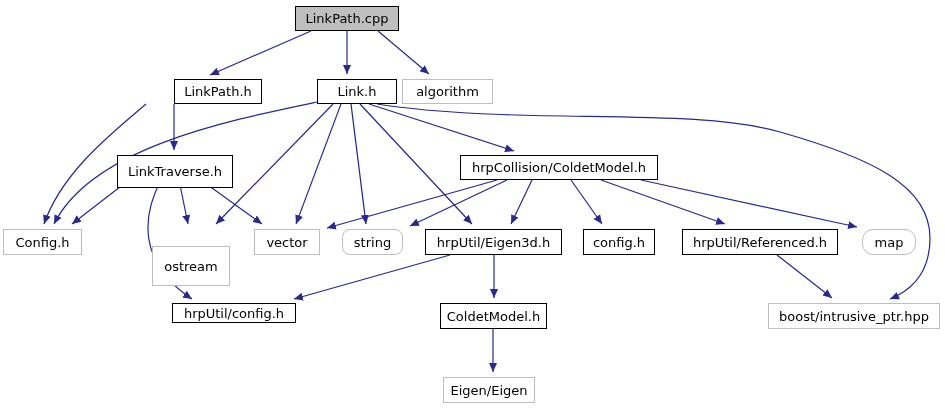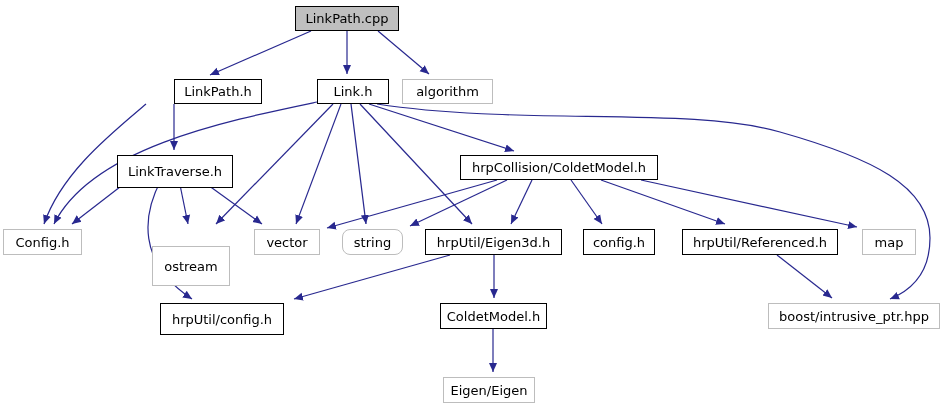--- a/index.html
+++ b/index.html
@@ -76,30 +76,30 @@
         <path d="M641,180 L857,227" stroke="#28288f" marker-end="url(#arrow)"></path>
         <path d="M450,255 L294,299" stroke="#28288f" marker-end="url(#arrow)"></path>
         <path d="M494,255 L494,298" stroke="#28288f" marker-end="url(#arrow)"></path>
         <path d="M777,255 L832,298" stroke="#28288f" marker-end="url(#arrow)"></path>
         <path d="M493,329 L493,372" stroke="#28288f" marker-end="url(#arrow)"></path>
       </g>
   </svg>
   <div id="nodes-layer">
       <div class="node root" style="left: 295px; top: 6px; width: 104px; height: 25px; background: rgb(191, 191, 191);">LinkPath.cpp</div>
       <div class="node internal" style="left: 130px; top: 79px; width: 88px; height: 25px; margin-left: 44px;">LinkPath.h</div>
-      <div class="node internal" style="left: 317px; top: 79px; width: 72px; height: 25px;">Link.h</div>
+      <div class="node internal" style="left: 317px; top: 79px; width: 80px; height: 25px;">Link.h</div>
       <div class="node external" style="left: 402px; top: 79px; width: 91px; height: 25px; border-color: rgb(189, 189, 189);">algorithm</div>
       <div class="node internal" style="left: 117px; top: 155px; width: 116px; height: 33px;">LinkTraverse.h</div>
       <div class="node internal" style="left: 460px; top: 155px; width: 198px; height: 25px;">hrpCollision/ColdetModel.h</div>
       <div class="node external" style="left: 3px; top: 229px; width: 79px; height: 26px; border-color: rgb(189, 189, 189);">Config.h</div>
       <div class="node external" style="left: 152px; top: 246px; width: 78px; height: 40px; border-color: rgb(189, 189, 189);">ostream</div>
       <div class="node external" style="left: 254px; top: 229px; width: 66px; height: 26px; border-color: rgb(189, 189, 189);">vector</div>
       <div class="node external" style="left: 342px; top: 229px; width: 61px; height: 26px; border-color: rgb(189, 189, 189); border-radius: 8px;">string</div>
       <div class="node internal" style="left: 425px; top: 229px; width: 137px; height: 26px;">hrpUtil/Eigen3d.h</div>
       <div class="node internal" style="left: 583px; top: 229px; width: 72px; height: 26px;">config.h</div>
       <div class="node internal" style="left: 682px; top: 229px; width: 156px; height: 26px;">hrpUtil/Referenced.h</div>
-      <div class="node external" style="left: 862px; top: 229px; width: 54px; height: 26px; border-color: rgb(189, 189, 189);">map</div>
-      <div class="node internal" style="left: 160px; top: 303px; width: 124px; height: 32px;">hrpUtil/config.h</div>
+      <div class="node external" style="left: 862px; top: 229px; width: 54px; height: 26px; border-color: rgb(189, 189, 189); border-radius: 11px;">map</div>
+      <div class="node internal" style="left: 172px; top: 303px; width: 124px; height: 20px;">hrpUtil/config.h</div>
       <div class="node internal" style="left: 440px; top: 303px; width: 107px; height: 26px;">ColdetModel.h</div>
       <div class="node external" style="left: 768px; top: 303px; width: 172px; height: 26px; border-color: rgb(189, 189, 189);">boost/intrusive_ptr.hpp</div>
       <div class="node external" style="left: 443px; top: 377px; width: 92px; height: 26px; border-color: rgb(189, 189, 189);">Eigen/Eigen</div>
     </div>
 </div>
 
 </body></html>

